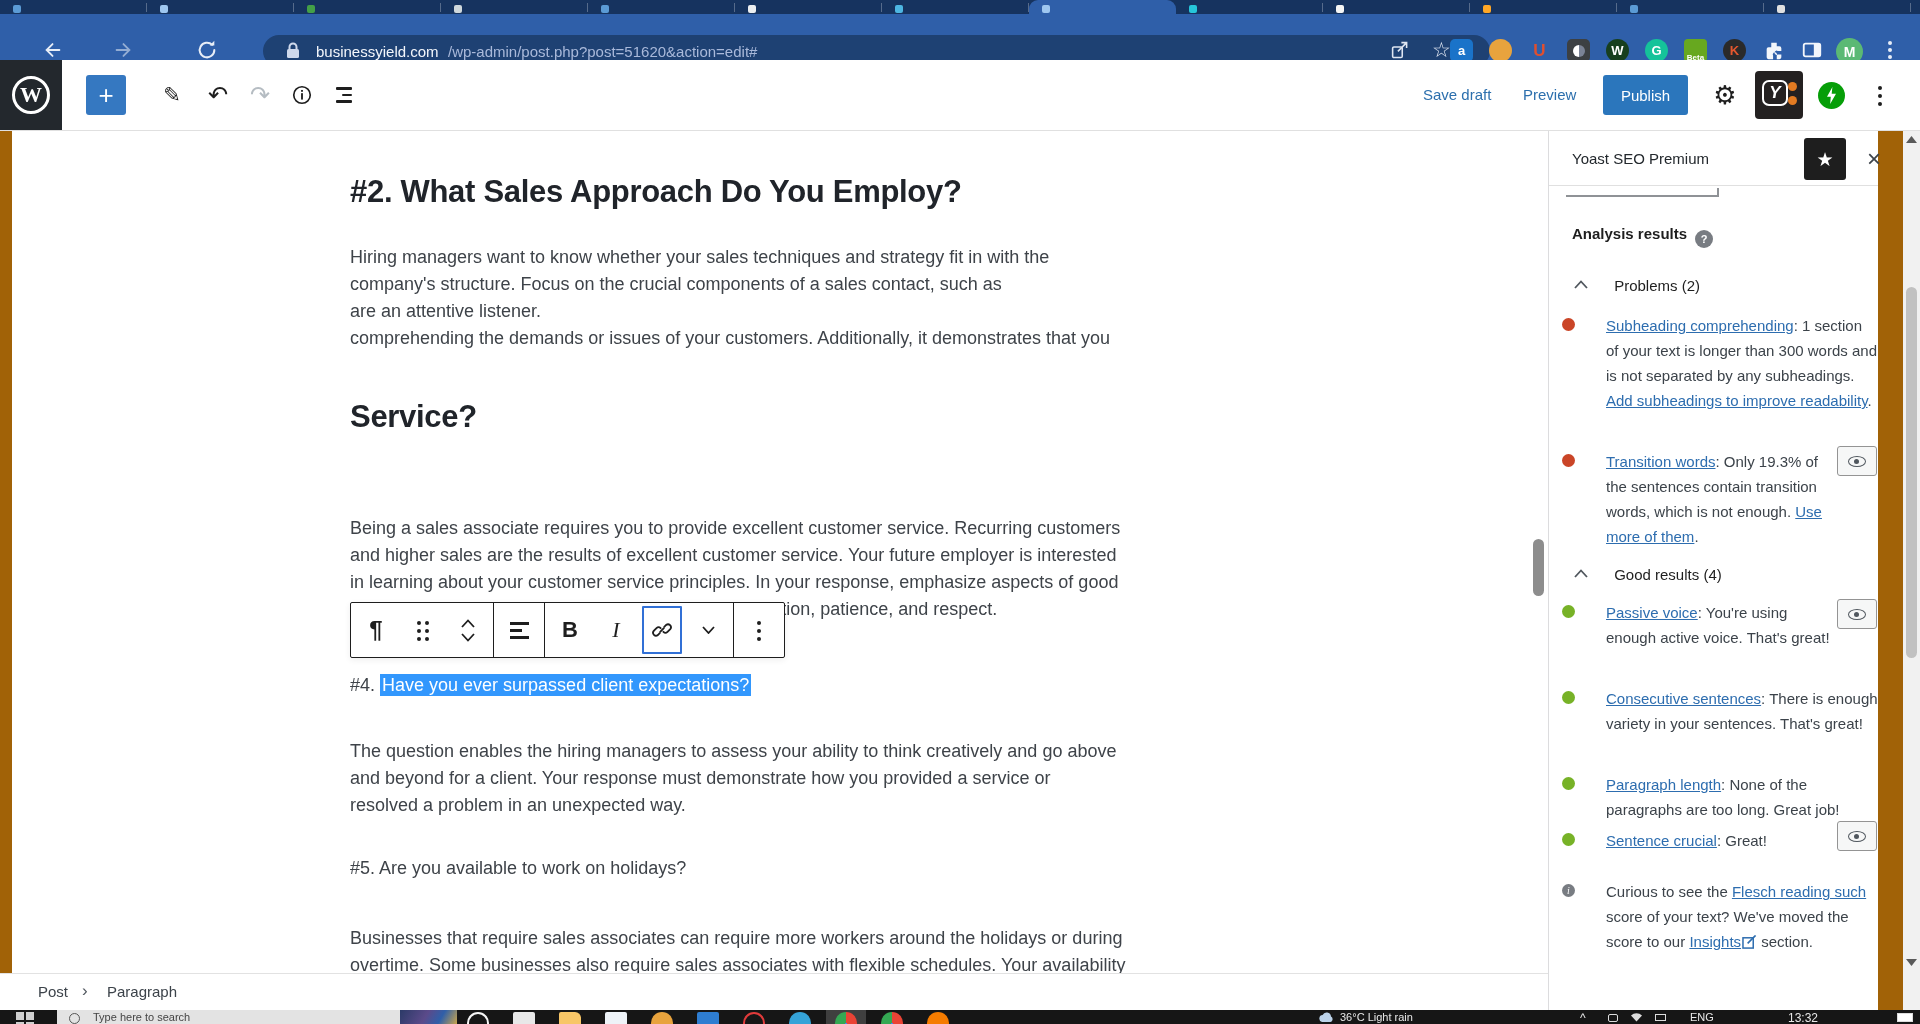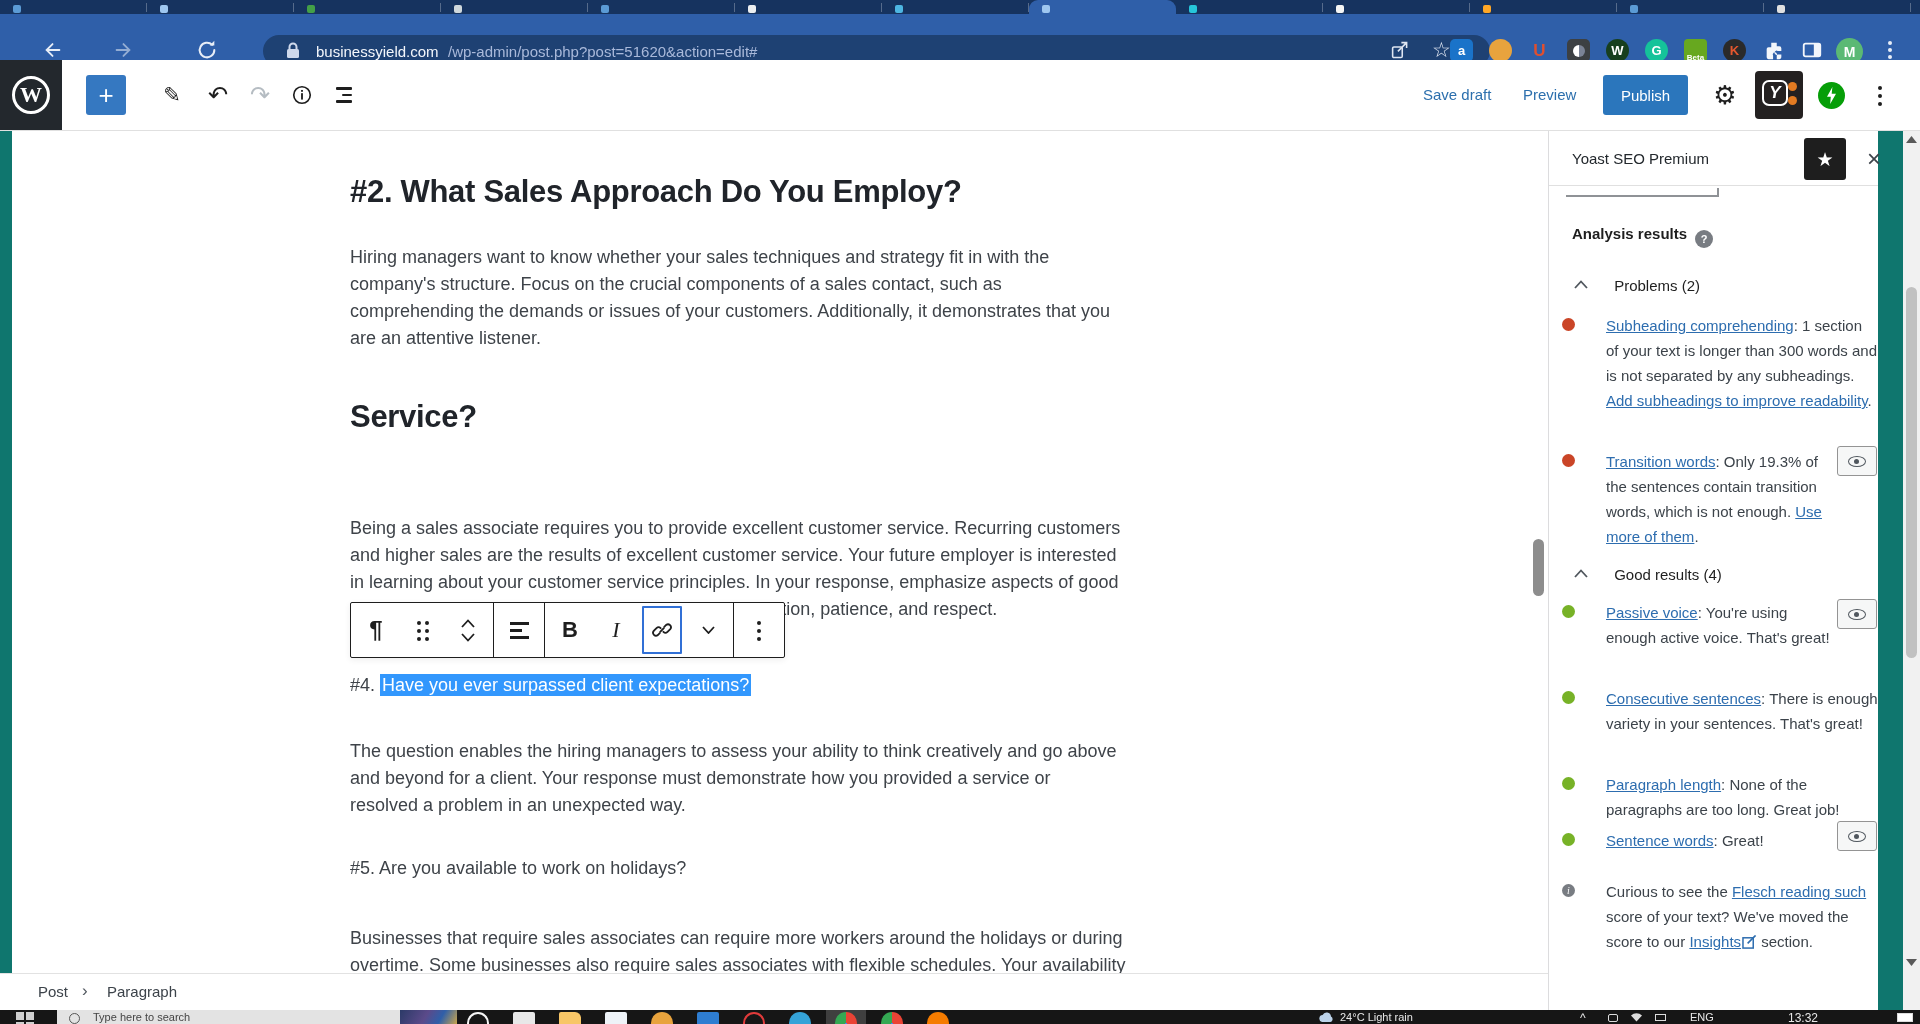--- a/index.html
+++ b/index.html
@@ -1,18 +1,18 @@
 <!DOCTYPE html>
 <html><head>
 <meta charset="utf-8">
 <style>
   * { margin:0; padding:0; box-sizing:border-box; }
   html,body { width:1920px; height:1024px; overflow:hidden; }
   body { font-family:"Liberation Sans", sans-serif; background:#fff; }
-  #root { position:relative; width:1920px; height:1024px; overflow:hidden; background:#0f766e;text-decoration:underline; }
+  #root { position:relative; width:1920px; height:1024px; overflow:hidden; background:#a16207;text-decoration:underline; }
   .abs { position:absolute; }
 
   
   .tabstrip { left:0; top:0; width:1920px; height:14px; background:#16335f; }
   .tab { position:absolute; top:0; height:14px; width:147px; }
   .tab .sep { position:absolute; right:0; top:3px; width:1px; height:9px; background:rgba(255,255,255,.28); }
   .tab.active { background:#2f5fa9; border-radius:9px 9px 0 0; }
   .fav { position:absolute; left:13px; top:5px; width:8px; height:8px; border-radius:2px; }
   .btoolbar { left:0; top:14px; width:1920px; height:46px; background:#2f5fa9; }
   .navic { position:absolute; top:25px; }
@@ -255,22 +255,22 @@
     <span class="hicon" style="left:1860px;">
       <span class="kdot" style="box-shadow:0 8px 0 #1e1e1e,0 16px 0 #1e1e1e;"></span>
     </span>
   </div>
 
   <div class="abs canvas">
     <h2 class="h2" style="top:39px;">#2. What Sales Approach Do You Employ?</h2>
     <div class="pblock" style="top:113px;">
         <div class="tline">Hiring managers want to know whether your sales techniques and strategy fit in with the</div>
         <div class="tline">company's structure. Focus on the crucial components of a sales contact, such as</div>
+        <div class="tline">are an attentive listener.</div>
         <div class="tline">comprehending the demands or issues of your customers. Additionally, it demonstrates that you</div>
-        <div class="tline">are an attentive listener.</div>
       </div>
     <div class="h2" style="top:264px;">
         <div class="tline">Service?</div>
       </div>
     <div class="pblock" style="top:384px;">
         <div class="tline">Being a sales associate requires you to provide excellent customer service. Recurring customers</div>
         <div class="tline">and higher sales are the results of excellent customer service. Your future employer is interested</div>
         <div class="tline">in learning about your customer service principles. In your response, emphasize aspects of good</div>
         <div class="tline">customer service principles, such as good communication, patience, and respect.</div>
       </div>
@@ -390,21 +390,21 @@
     <div class="yitem" style="top:555px;">
       <span class="ybullet bull-green"></span>
       <div class="ytext"><a class="ylink">Consecutive sentences</a>: There is enough variety in your sentences. That's great!</div>
     </div>
     <div class="yitem" style="top:641px;">
       <span class="ybullet bull-green"></span>
       <div class="ytext"><a class="ylink">Paragraph length</a>: None of the paragraphs are too long. Great job!</div>
     </div>
     <div class="yitem" style="top:697px;">
       <span class="ybullet bull-green"></span>
-      <div class="ytext narrow"><a class="ylink">Sentence words</a>: Great!</div>
+      <div class="ytext narrow"><a class="ylink">Sentence crucial</a>: Great!</div>
     </div>
     <div class="eyebtn" style="top:690px;">
         <span class="eyeball"></span>
       </div>
 
     <div class="yitem" style="top:748px;">
       <span class="ybullet bull-gray">i</span>
       <div class="ytext">Curious to see the <a class="ylink">Flesch reading such</a> score of your text? We've moved the score to our <a class="ylink">Insights</a><svg width="15" height="14" viewBox="0 0 16 15" style="display:inline-block;vertical-align:-2px;margin-left:1px;">
             <rect x="1" y="3" width="11" height="11" fill="none" stroke="#2d6daf" stroke-width="1.6"></rect>
             <path d="M6 9 14.5 0.5" stroke="#2d6daf" stroke-width="1.8" fill="none"></path>
@@ -439,21 +439,21 @@
       <span class="mag"></span>
       <span class="stext">Type here to search</span>
     </div>
     <span class="weather"></span>
     <span id="tb-icons"><span class="tbicon" style="left: 467px; border: 2.5px solid rgb(245, 245, 245); border-radius: 50%;"></span><span class="tbicon" style="left: 513px; background: rgb(232, 232, 232); border-radius: 2px;"></span><span class="tbicon" style="left: 559px; background: rgb(248, 198, 103); border-radius: 2px 6px 2px 2px;"></span><span class="tbicon" style="left: 605px; background: rgb(238, 243, 248); border-radius: 2px;"></span><span class="tbicon" style="left: 651px; background: rgb(232, 163, 61); border-radius: 50%;"></span><span class="tbicon" style="left: 697px; background: rgb(46, 125, 209); border-radius: 2px;"></span><span class="tbicon" style="left: 743px; border: 2.5px solid rgb(226, 59, 59); border-radius: 50%;"></span><span class="tbicon" style="left: 789px; background: rgb(53, 163, 216); border-radius: 50%;"></span><span style="position: absolute; left: 826px; top: 0px; width: 40px; height: 14px; background: rgb(63, 63, 63);"></span><span class="tbicon" style="left: 835px; border-radius: 50%; background: conic-gradient(rgb(234, 67, 53) 0deg, rgb(234, 67, 53) 33%, rgb(66, 133, 244) 33%, rgb(66, 133, 244) 66%, rgb(52, 168, 83) 66%, rgb(52, 168, 83) 100%);"></span><span class="tbicon" style="left: 881px; border-radius: 50%; background: conic-gradient(rgb(234, 67, 53) 0deg, rgb(234, 67, 53) 33%, rgb(66, 133, 244) 33%, rgb(66, 133, 244) 66%, rgb(52, 168, 83) 66%, rgb(52, 168, 83) 100%);"></span><span class="tbicon" style="left: 927px; background: rgb(245, 124, 0); border-radius: 50%;"></span></span>
     <span class="abs" style="left:1318px; top:2px;">
       <svg width="16" height="11" viewBox="0 0 16 11">
           <path d="M4 10a3.5 3.5 0 0 1 .6-6.9A4.4 4.4 0 0 1 13 4.5 3 3 0 0 1 12.5 10z" fill="#bcd3ea"></path>
         </svg>
     </span>
-    <span class="traytxt" style="left:1340px;">24°C Light rain</span>
+    <span class="traytxt" style="left:1340px;">36°C Light rain</span>
     <span class="traytxt" style="left:1580px; font-size:12px;">^</span>
     <span class="abs" style="left:1608px; top:4px; width:10px; height:8px; border:1.3px solid #ddd; border-radius:2px;"></span>
     <span class="abs" style="left:1630px; top:3px;">
       <svg width="13" height="9" viewBox="0 0 13 9">
           <path d="M6.5 8.5 12 2.5A8 8 0 0 0 1 2.5z" fill="#ddd"></path>
         </svg>
     </span>
     <span class="abs" style="left:1655px; top:4px; width:11px; height:7px; border:1.3px solid #ddd;"></span>
     <span class="traytxt" style="left:1690px;">ENG</span>
     <span class="traytxt" style="left:1788px; font-size:12px;">13:32</span>

